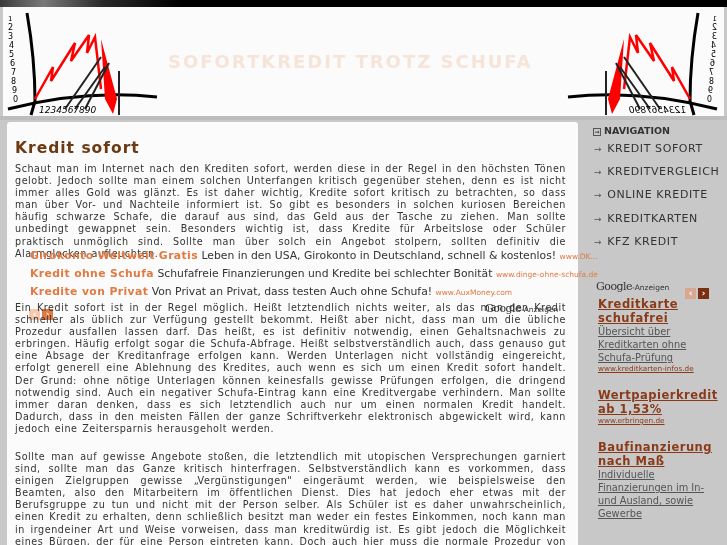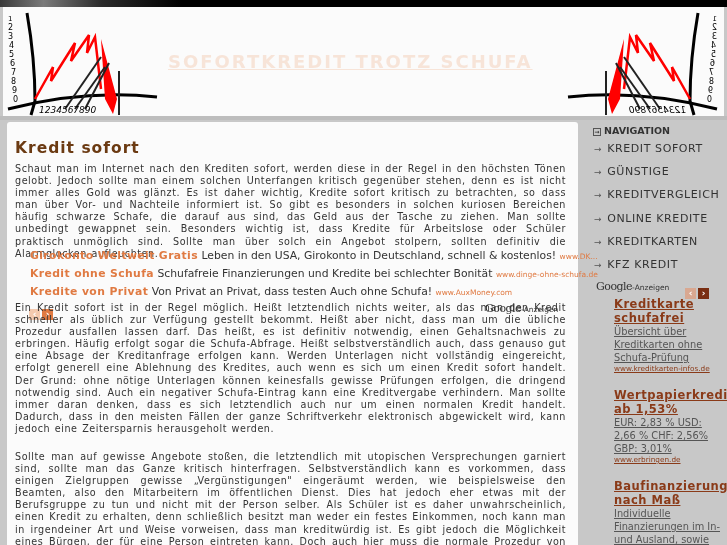--- a/index.html
+++ b/index.html
@@ -16,21 +16,20 @@
   .banner {
     position: absolute; left: 3px; top: 7px; width: 721px; height: 109px;
     background: #fbfbfb;
     overflow: hidden;
   }
   .banner-title {
     position: absolute; left: 165px; top: 44px; width: 400px;
     font-family: "DejaVu Sans", sans-serif; font-weight: bold;
     font-size: 18px; letter-spacing: 2px; color: #f7e4d8;
     white-space: nowrap;
-    text-decoration: underline;
   }
   .logo-left { position: absolute; left: 2px; top: 2px; width: 160px; height: 107px; }
   .logo-right { position: absolute; right: 4px; top: 2px; width: 160px; height: 107px; }
   .banner-bottom {
     position: absolute; left: 0; top: 116px; width: 727px; height: 4px; background: #bdbdbd;
   }
 
   .main {
     position: absolute; left: 7px; top: 122px; width: 571px; height: 430px;
     background: #fbfbfb; border-radius: 3px;
@@ -84,21 +83,21 @@
   .nav-item .arrow { font-size: 9px; color: #555; margin-right: 5px; }
   .side-google { position: absolute; left: 10px; top: 158px; font-size: 7.5px; color: #333; }
   .side-nav { position: absolute; left: 99px; top: 159px; }
   .side-nav span {
     display: inline-block; width: 11px; height: 11px; margin-right: 2px;
     color: #fff; font-size: 9px; line-height: 11px; text-align: center; font-weight: bold;
   }
   .prev-grey { background: #d9a891; }
   .next-brown { background: #7a2e12; }
   .side-ads { position: absolute; left: 12px; top: 175px; width: 122px; }
-  .side-ad { margin-bottom: 14px; margin-left: 16px; }
+  .side-ad { margin-bottom: 14px; }
   .side-ad-title {
     font-size: 11.5px; font-weight: bold; color: #8a3a18; text-decoration: underline;
     line-height: 14px; letter-spacing: 0.5px;
   }
   .side-ad-desc { font-size: 9.8px; color: #555; line-height: 13px; text-decoration: underline; }
   .side-ad-url { font-size: 7.3px; color: #8a3a18; text-decoration: underline; line-height: 10px; white-space: nowrap; overflow: hidden; }
 </style>
 </head>
 <body>
 
@@ -187,21 +186,20 @@
   <p class="para p2">Ein Kredit sofort ist in der Regel möglich. Heißt letztendlich nichts weiter, als das man den Kredit schneller als üblich zur Verfügung gestellt bekommt. Heißt aber nicht, dass man um die übliche Prozedur ausfallen lassen darf. Das heißt, es ist definitiv notwendig, einen Gehaltsnachweis zu erbringen. Häufig erfolgt sogar die Schufa-Abfrage. Heißt selbstverständlich auch, dass genauso gut eine Absage der Kreditanfrage erfolgen kann. Werden Unterlagen nicht vollständig eingereicht, erfolgt generell eine Ablehnung des Kredites, auch wenn es sich um einen Kredit sofort handelt. Der Grund: ohne nötige Unterlagen können keinesfalls gewisse Prüfungen erfolgen, die dringend notwendig sind. Auch ein negativer Schufa-Eintrag kann eine Kreditvergabe verhindern. Man sollte immer daran denken, dass es sich letztendlich auch nur um einen normalen Kredit handelt. Dadurch, dass in den meisten Fällen der ganze Schriftverkehr elektronisch abgewickelt wird, kann jedoch eine Zeitersparnis herausgeholt werden.</p>
   <p class="para p3">Sollte man auf gewisse Angebote stoßen, die letztendlich mit utopischen Versprechungen garniert sind, sollte man das Ganze kritisch hinterfragen. Selbstverständlich kann es vorkommen, dass einigen Zielgruppen gewisse „Vergünstigungen" eingeräumt werden, wie beispielsweise den Beamten, also den Mitarbeitern im öffentlichen Dienst. Dies hat jedoch eher etwas mit der Berufsgruppe zu tun und nicht mit der Person selber. Als Schüler ist es daher unwahrscheinlich, einen Kredit zu erhalten, denn schließlich besitzt man weder ein festes Einkommen, noch kann man in irgendeiner Art und Weise vorweisen, dass man kreditwürdig ist. Es gibt jedoch die Möglichkeit eines Bürgen, der für eine Person eintreten kann. Doch auch hier muss die normale Prozedur von Gehaltsnachweis bis Schufa-Abfrage</p>
 </div>
 
 <div class="sidebar">
   <div class="nav-head">
     <span class="box">→</span><span>NAVIGATION</span>
   </div>
   <ul class="nav-list">
     <li class="nav-item"><span class="arrow">→</span><span>KREDIT SOFORT</span></li>
-    <li class="nav-item"><span class="arrow">→</span><span>GÜNSTIGE</span></li>
     <li class="nav-item"><span class="arrow">→</span><span>KREDITVERGLEICH</span></li>
     <li class="nav-item"><span class="arrow">→</span><span>ONLINE KREDITE</span></li>
     <li class="nav-item"><span class="arrow">→</span><span>KREDITKARTEN</span></li>
     <li class="nav-item"><span class="arrow">→</span><span>KFZ KREDIT</span></li>
   </ul>
 
   <div class="side-google">
     <span class="google-word">Google</span><span>-Anzeigen</span>
   </div>
   <div class="side-nav">
@@ -209,21 +207,20 @@
   </div>
 
   <div class="side-ads">
     <div class="side-ad">
       <div class="side-ad-title">Kreditkarte schufafrei</div>
       <div class="side-ad-desc">Übersicht über Kreditkarten ohne Schufa-Prüfung</div>
       <div class="side-ad-url">www.kreditkarten-infos.de</div>
     </div>
     <div class="side-ad">
       <div class="side-ad-title">Wertpapierkredit ab 1,53%</div>
-      <div class="side-ad-desc">EUR: 2,83 % USD: 2,66 % CHF: 2,56% GBP: 3,01%</div>
       <div class="side-ad-url">www.erbringen.de</div>
     </div>
     <div class="side-ad">
       <div class="side-ad-title">Baufinanzierung nach Maß</div>
       <div class="side-ad-desc">Individuelle Finanzierungen im In- und Ausland, sowie Gewerbe</div>
 
     </div>
   </div>
 </div>
 

